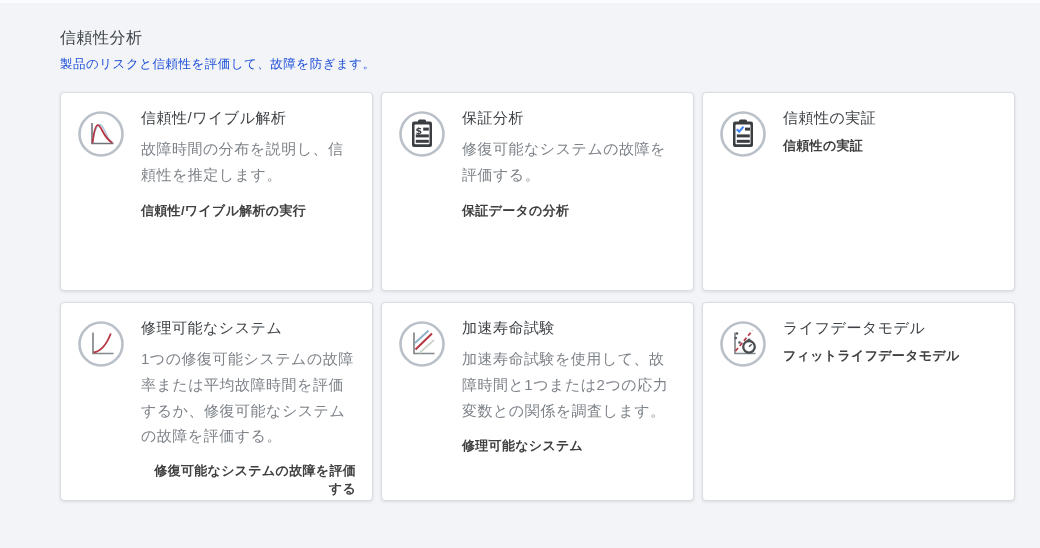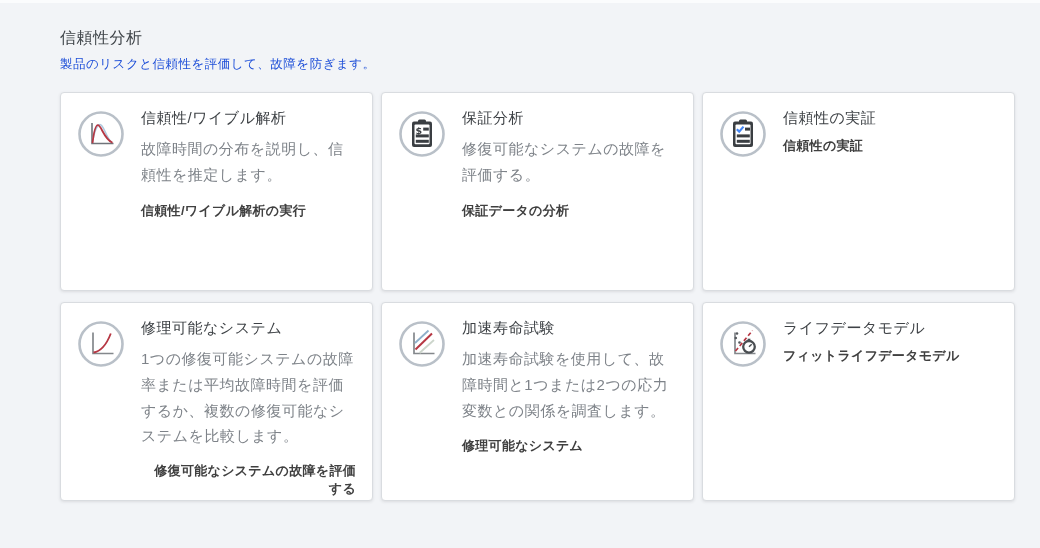--- a/index.html
+++ b/index.html
@@ -155,21 +155,21 @@
     <section class="card">
       <span class="icon-wrap">
         <svg width="48" height="48" viewBox="0 0 48 48">
           <circle cx="24" cy="24" r="21.5" fill="#ffffff" stroke="#b9c0c8" stroke-width="2.6"></circle>
           <path d="M16 12.5 V33.5 H36.5" stroke="#84888c" stroke-width="1.7" fill="none"></path>
           <path d="M16.5 32.5 C 23 31.5, 29 26, 33.8 13.5" stroke="#b63743" stroke-width="1.8" fill="none"></path>
         </svg>
       </span>
       <div class="card-body">
         <h2 class="card-title">修理可能なシステム</h2>
-        <p class="card-desc">1つの修復可能システムの故障率または平均故障時間を評価するか、複数の修復可能なシステムを比較します。</p>
+        <p class="card-desc">1つの修復可能システムの故障率または平均故障時間を評価するか、修復可能なシステムの故障を評価する。</p>
         <a class="card-link">修復可能なシステムの故障を評価する</a>
       </div>
     </section>
 
     <section class="card">
       <span class="icon-wrap">
         <svg width="48" height="48" viewBox="0 0 48 48">
           <circle cx="24" cy="24" r="21.5" fill="#ffffff" stroke="#b9c0c8" stroke-width="2.6"></circle>
           <path d="M16 12.5 V33.5 H36.5" stroke="#84888c" stroke-width="1.7" fill="none"></path>
           <line x1="17" y1="23" x2="30.5" y2="10.5" stroke="#8fafca" stroke-width="1.8"></line>

